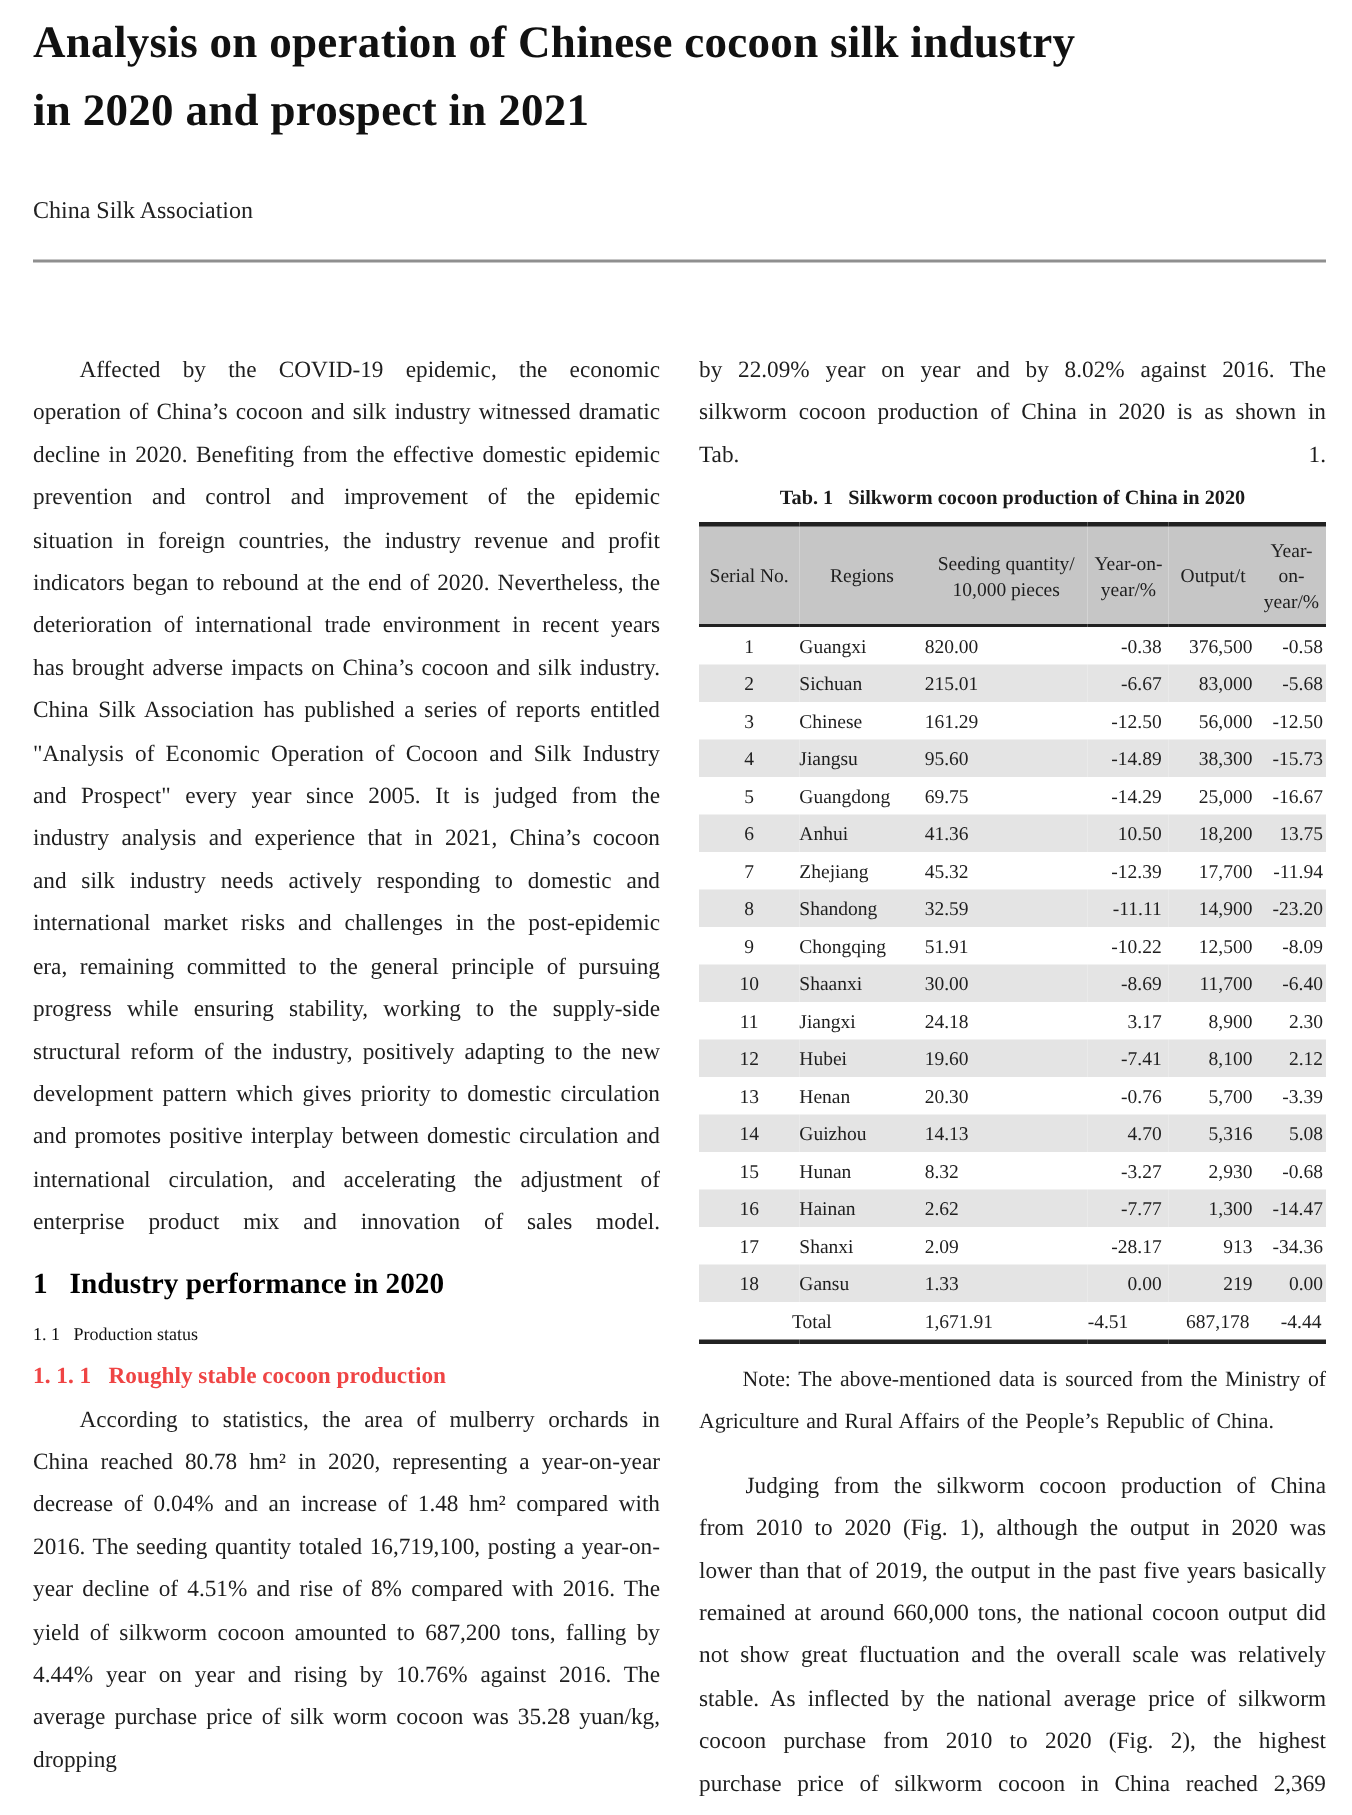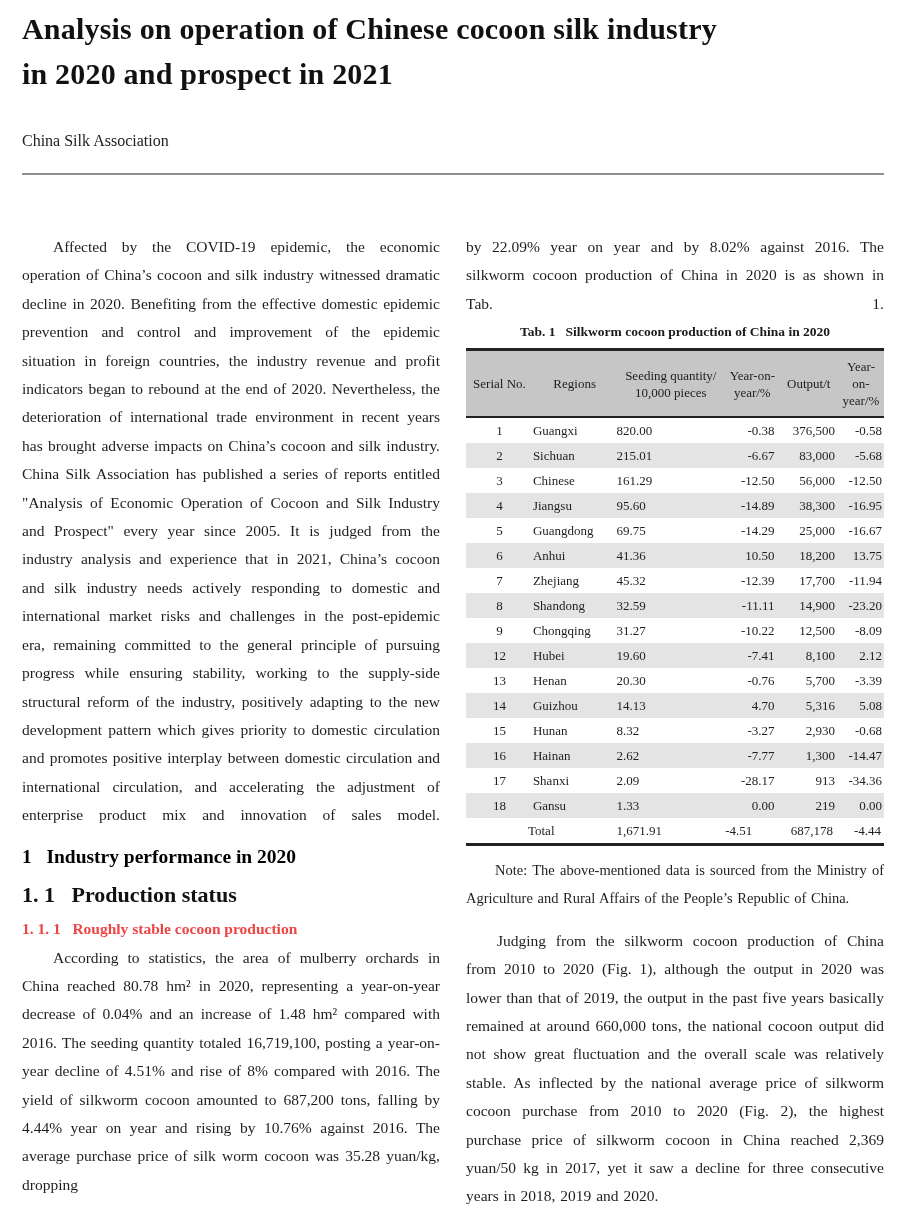--- a/index.html
+++ b/index.html
@@ -56,22 +56,22 @@
   .no-indent { text-indent: 0; }
   .justify-last { text-align-last: justify; }
   .h1 {
     font-size: 19.5px;
     font-weight: 700;
     margin: 16px 0 0 0;
     white-space: pre-wrap;
     color: #000000;
   }
   .h2 {
-    font-size: 22px;
-    font-weight: 700;
+    font-size: 12px;
+    font-weight: 400;
     margin: 14px 0 0 0;
     white-space: pre-wrap;
     color: #111;
   }
   .h3 {
     font-size: 15.5px;
     font-weight: 600;
     margin: 12px 0 6px 0;
     white-space: pre-wrap;
     color: #ef4444;
@@ -205,21 +205,21 @@
               <td>-12.50</td>
               <td>56,000</td>
               <td>-12.50</td>
             </tr>
             <tr class="alt">
               <td>4</td>
               <td>Jiangsu</td>
               <td>95.60</td>
               <td>-14.89</td>
               <td>38,300</td>
-              <td>-16.95</td>
+              <td>-15.73</td>
             </tr>
             <tr>
               <td>5</td>
               <td>Guangdong</td>
               <td>69.75</td>
               <td>-14.29</td>
               <td>25,000</td>
               <td>-16.67</td>
             </tr>
             <tr class="alt">
@@ -242,24 +242,40 @@
               <td>8</td>
               <td>Shandong</td>
               <td>32.59</td>
               <td>-11.11</td>
               <td>14,900</td>
               <td>-23.20</td>
             </tr>
             <tr>
               <td>9</td>
               <td>Chongqing</td>
-              <td>31.27</td>
+              <td>51.91</td>
               <td>-10.22</td>
               <td>12,500</td>
               <td>-8.09</td>
+            </tr>
+            <tr class="alt">
+              <td>10</td>
+              <td>Shaanxi</td>
+              <td>30.00</td>
+              <td>-8.69</td>
+              <td>11,700</td>
+              <td>-6.40</td>
+            </tr>
+            <tr>
+              <td>11</td>
+              <td>Jiangxi</td>
+              <td>24.18</td>
+              <td>3.17</td>
+              <td>8,900</td>
+              <td>2.30</td>
             </tr>
             <tr class="alt">
               <td>12</td>
               <td>Hubei</td>
               <td>19.60</td>
               <td>-7.41</td>
               <td>8,100</td>
               <td>2.12</td>
             </tr>
             <tr>

